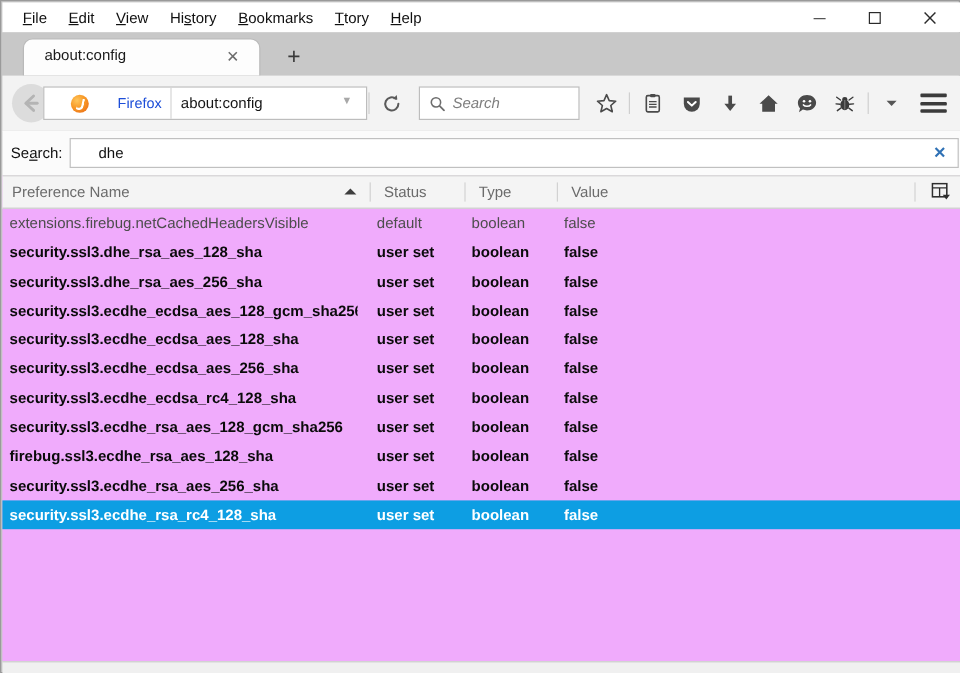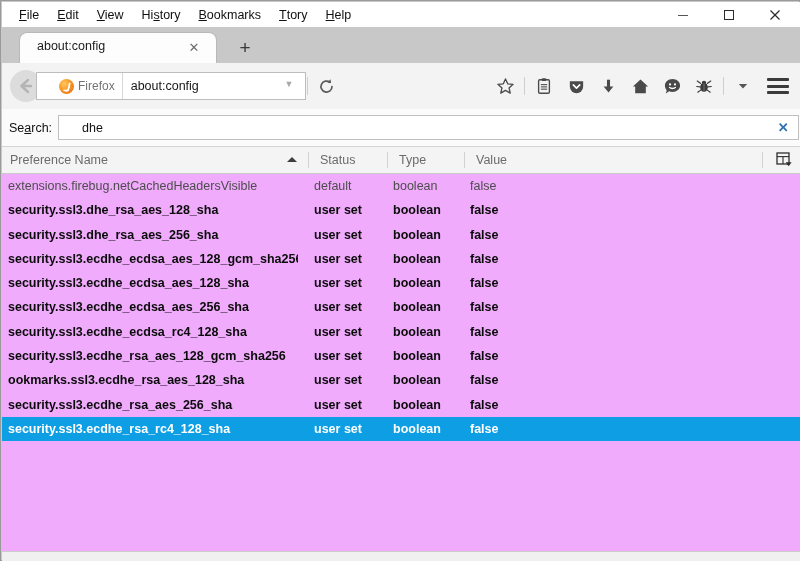--- a/index.html
+++ b/index.html
@@ -159,22 +159,23 @@
     position: absolute;
     left: 5px; top: 3px;
     width: 4px; height: 8px;
     border-right: 2px solid #ffffff;
     border-bottom: 2px solid #ffffff;
     border-radius: 0 0 4px 0;
     transform: rotate(12deg);
   }
   #identity-label {
     font-size: 12px;
-    color: #737373;
+    color: #1d4ed8;
     white-space: nowrap;
+    margin-left: 20px;
   }
   #urlvalue {
     font-size: 12.5px;
     color: #161616;
     padding-left: 8px;
     white-space: nowrap;
     overflow: hidden;
     flex: 1;
   }
   #urlchevron {
@@ -444,20 +445,27 @@
     <div id="urlchevron">▼</div>
     <div id="urlsep"></div>
 
     <div id="reloadbtn">
       <svg width="17" height="17" viewBox="0 0 17 17">
         <path d="M14 8.5 A5.5 5.5 0 1 1 12 4.3" fill="none" stroke="#5a5a5a" stroke-width="1.7" stroke-linecap="round"></path>
         <path d="M12.6 1.2 L13.1 4.9 L9.4 4.6 Z" fill="#5a5a5a"></path>
       </svg>
     </div>
 
+    <div id="searchbox">
+      <svg width="13" height="13" viewBox="0 0 13 13">
+        <circle cx="5.3" cy="5.3" r="3.9" fill="none" stroke="#6e6e6e" stroke-width="1.3"></circle>
+        <line x1="8.3" y1="8.3" x2="12" y2="12" stroke="#6e6e6e" stroke-width="1.5" stroke-linecap="round"></line>
+      </svg>
+      <span id="search-placeholder">Search</span>
+    </div>
 
     <div id="toolicons">
       <div class="ticon">
         <svg width="19" height="19" viewBox="0 0 20 20">
           <path d="M10 2 L12.3 7.2 L18 7.7 L13.7 11.5 L15 17 L10 14.1 L5 17 L6.3 11.5 L2 7.7 L7.7 7.2 Z" fill="none" stroke="#4a4a4a" stroke-width="1.4" stroke-linejoin="round"></path>
         </svg>
       </div>
       <div class="tsep"></div>
       <div class="ticon">
         <svg width="18" height="18" viewBox="0 0 20 20">
@@ -591,21 +599,21 @@
           <div class="cell c-type">boolean</div>
           <div class="cell c-val">false</div>
         </div>
         <div class="row userset">
           <div class="cell c-name">security.ssl3.ecdhe_rsa_aes_128_gcm_sha256</div>
           <div class="cell c-stat">user set</div>
           <div class="cell c-type">boolean</div>
           <div class="cell c-val">false</div>
         </div>
         <div class="row userset">
-          <div class="cell c-name">ookmarks.ssl3.ecdhe_rsa_aes_128_sha</div>
+          <div class="cell c-name">firebug.ssl3.ecdhe_rsa_aes_128_sha</div>
           <div class="cell c-stat">user set</div>
           <div class="cell c-type">boolean</div>
           <div class="cell c-val">false</div>
         </div>
         <div class="row userset">
           <div class="cell c-name">security.ssl3.ecdhe_rsa_aes_256_sha</div>
           <div class="cell c-stat">user set</div>
           <div class="cell c-type">boolean</div>
           <div class="cell c-val">false</div>
         </div>

